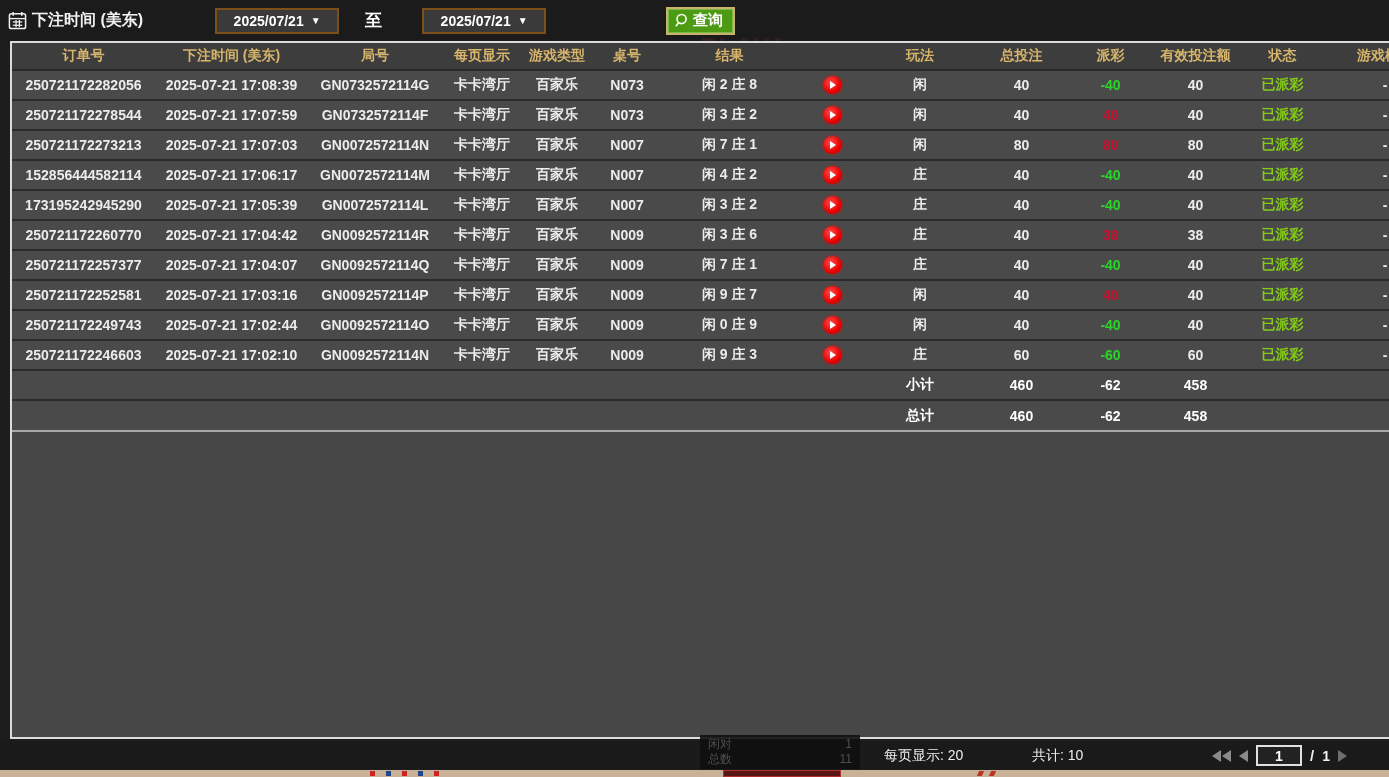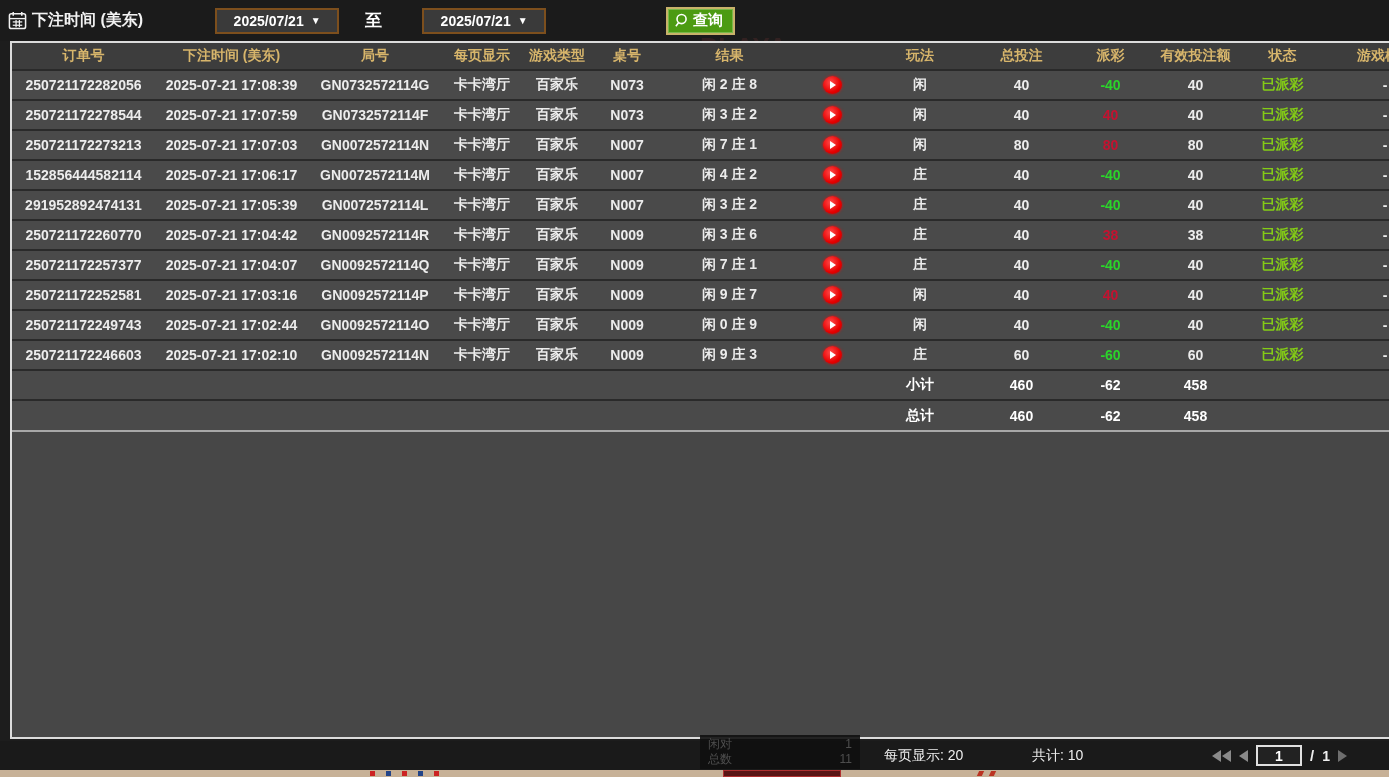--- a/index.html
+++ b/index.html
@@ -240,21 +240,21 @@
               <span class="tri"></span>
             </span></td>
           <td>庄</td>
           <td>40</td>
           <td class="neg">-40</td>
           <td>40</td>
           <td class="status">已派彩</td>
           <td>-</td>
         </tr>
         <tr class="data-row">
-          <td>291952892474131</td>
+          <td>173195242945290</td>
           <td>2025-07-21 17:05:39</td>
           <td>GN0072572114L</td>
           <td>卡卡湾厅</td>
           <td>百家乐</td>
           <td>N007</td>
           <td>闲 3 庄 2</td>
           <td><span class="play-btn">
               <span class="tri"></span>
             </span></td>
           <td>庄</td>

